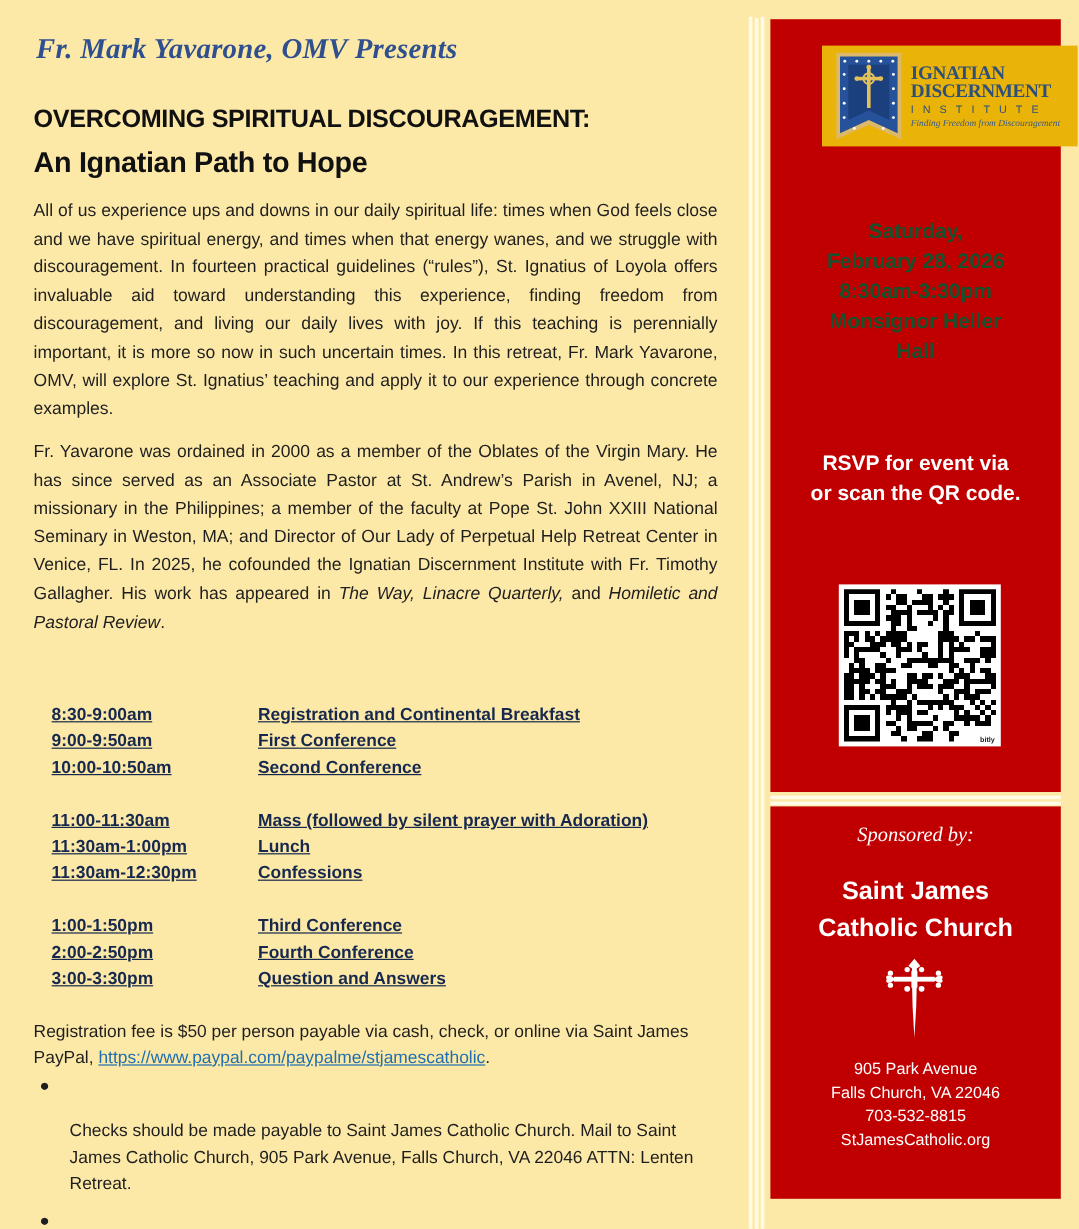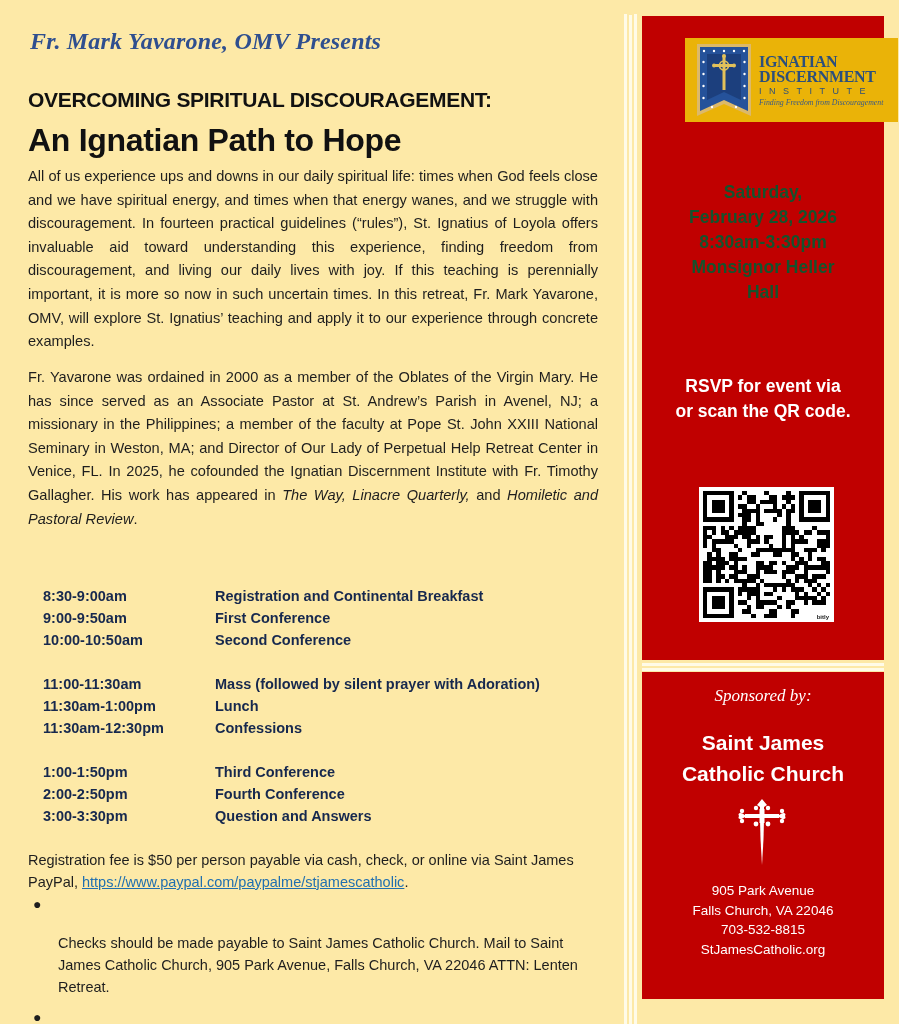--- a/index.html
+++ b/index.html
@@ -14,38 +14,38 @@
     position:absolute; left:30px; top:28px;
     font-family:"Liberation Serif", serif; font-style:italic; font-weight:bold;
     font-size:24px; color:#2f4f8f; letter-spacing:0.2px;
   }
   .title1 {
     position:absolute; left:28px; top:88px;
     font-size:21px; font-weight:bold; color:#111; letter-spacing:-0.3px;
   }
   .title2 {
     position:absolute; left:28px; top:122px;
-    font-size:32px; font-weight:bold; color:#111; letter-spacing:-0.3px;
+    font-size:24px; font-weight:bold; color:#111; letter-spacing:-0.3px;
   }
   .para {
     position:absolute; left:28px; width:570px;
     font-size:14.6px; line-height:23.6px; color:#1e1e1e; text-align:justify;
   }
   .p1 { top:165px; }
   .p2 { top:366px; }
   .para i { font-style:italic;margin-top:43px; }
   .sched-title {
     position:absolute; left:0; width:600px; top:543px; text-align:center;
     font-size:14.5px; font-weight:bold; color:#1a1a3a;
   }
   .sched {
     position:absolute; left:43px; top:585px; width:560px;
     color:#16284e; font-weight:bold; font-size:14.5px;
   }
-  .srow { display:flex; height:22px; line-height:22px; }
+  .srow { display:flex; height:22px; line-height:22px;text-decoration:underline; }
   .srow .t { width:172px; }
   .sgap { height:22px; }
   .fee {
     position:absolute; left:28px; top:849px; width:570px;
     font-size:14.5px; line-height:22px; color:#1e1e1e;
   }
   .fee a { color:#1f6fb0; text-decoration:underline; }
   .bullets { position:absolute; left:28px; top:893px; width:570px; font-size:14.5px; color:#1e1e1e; }
   .bullet { display:flex; line-height:22px; margin-bottom:8px; }
   .bullet .dot { width:25px; padding-left:5px; font-size:14px; }

